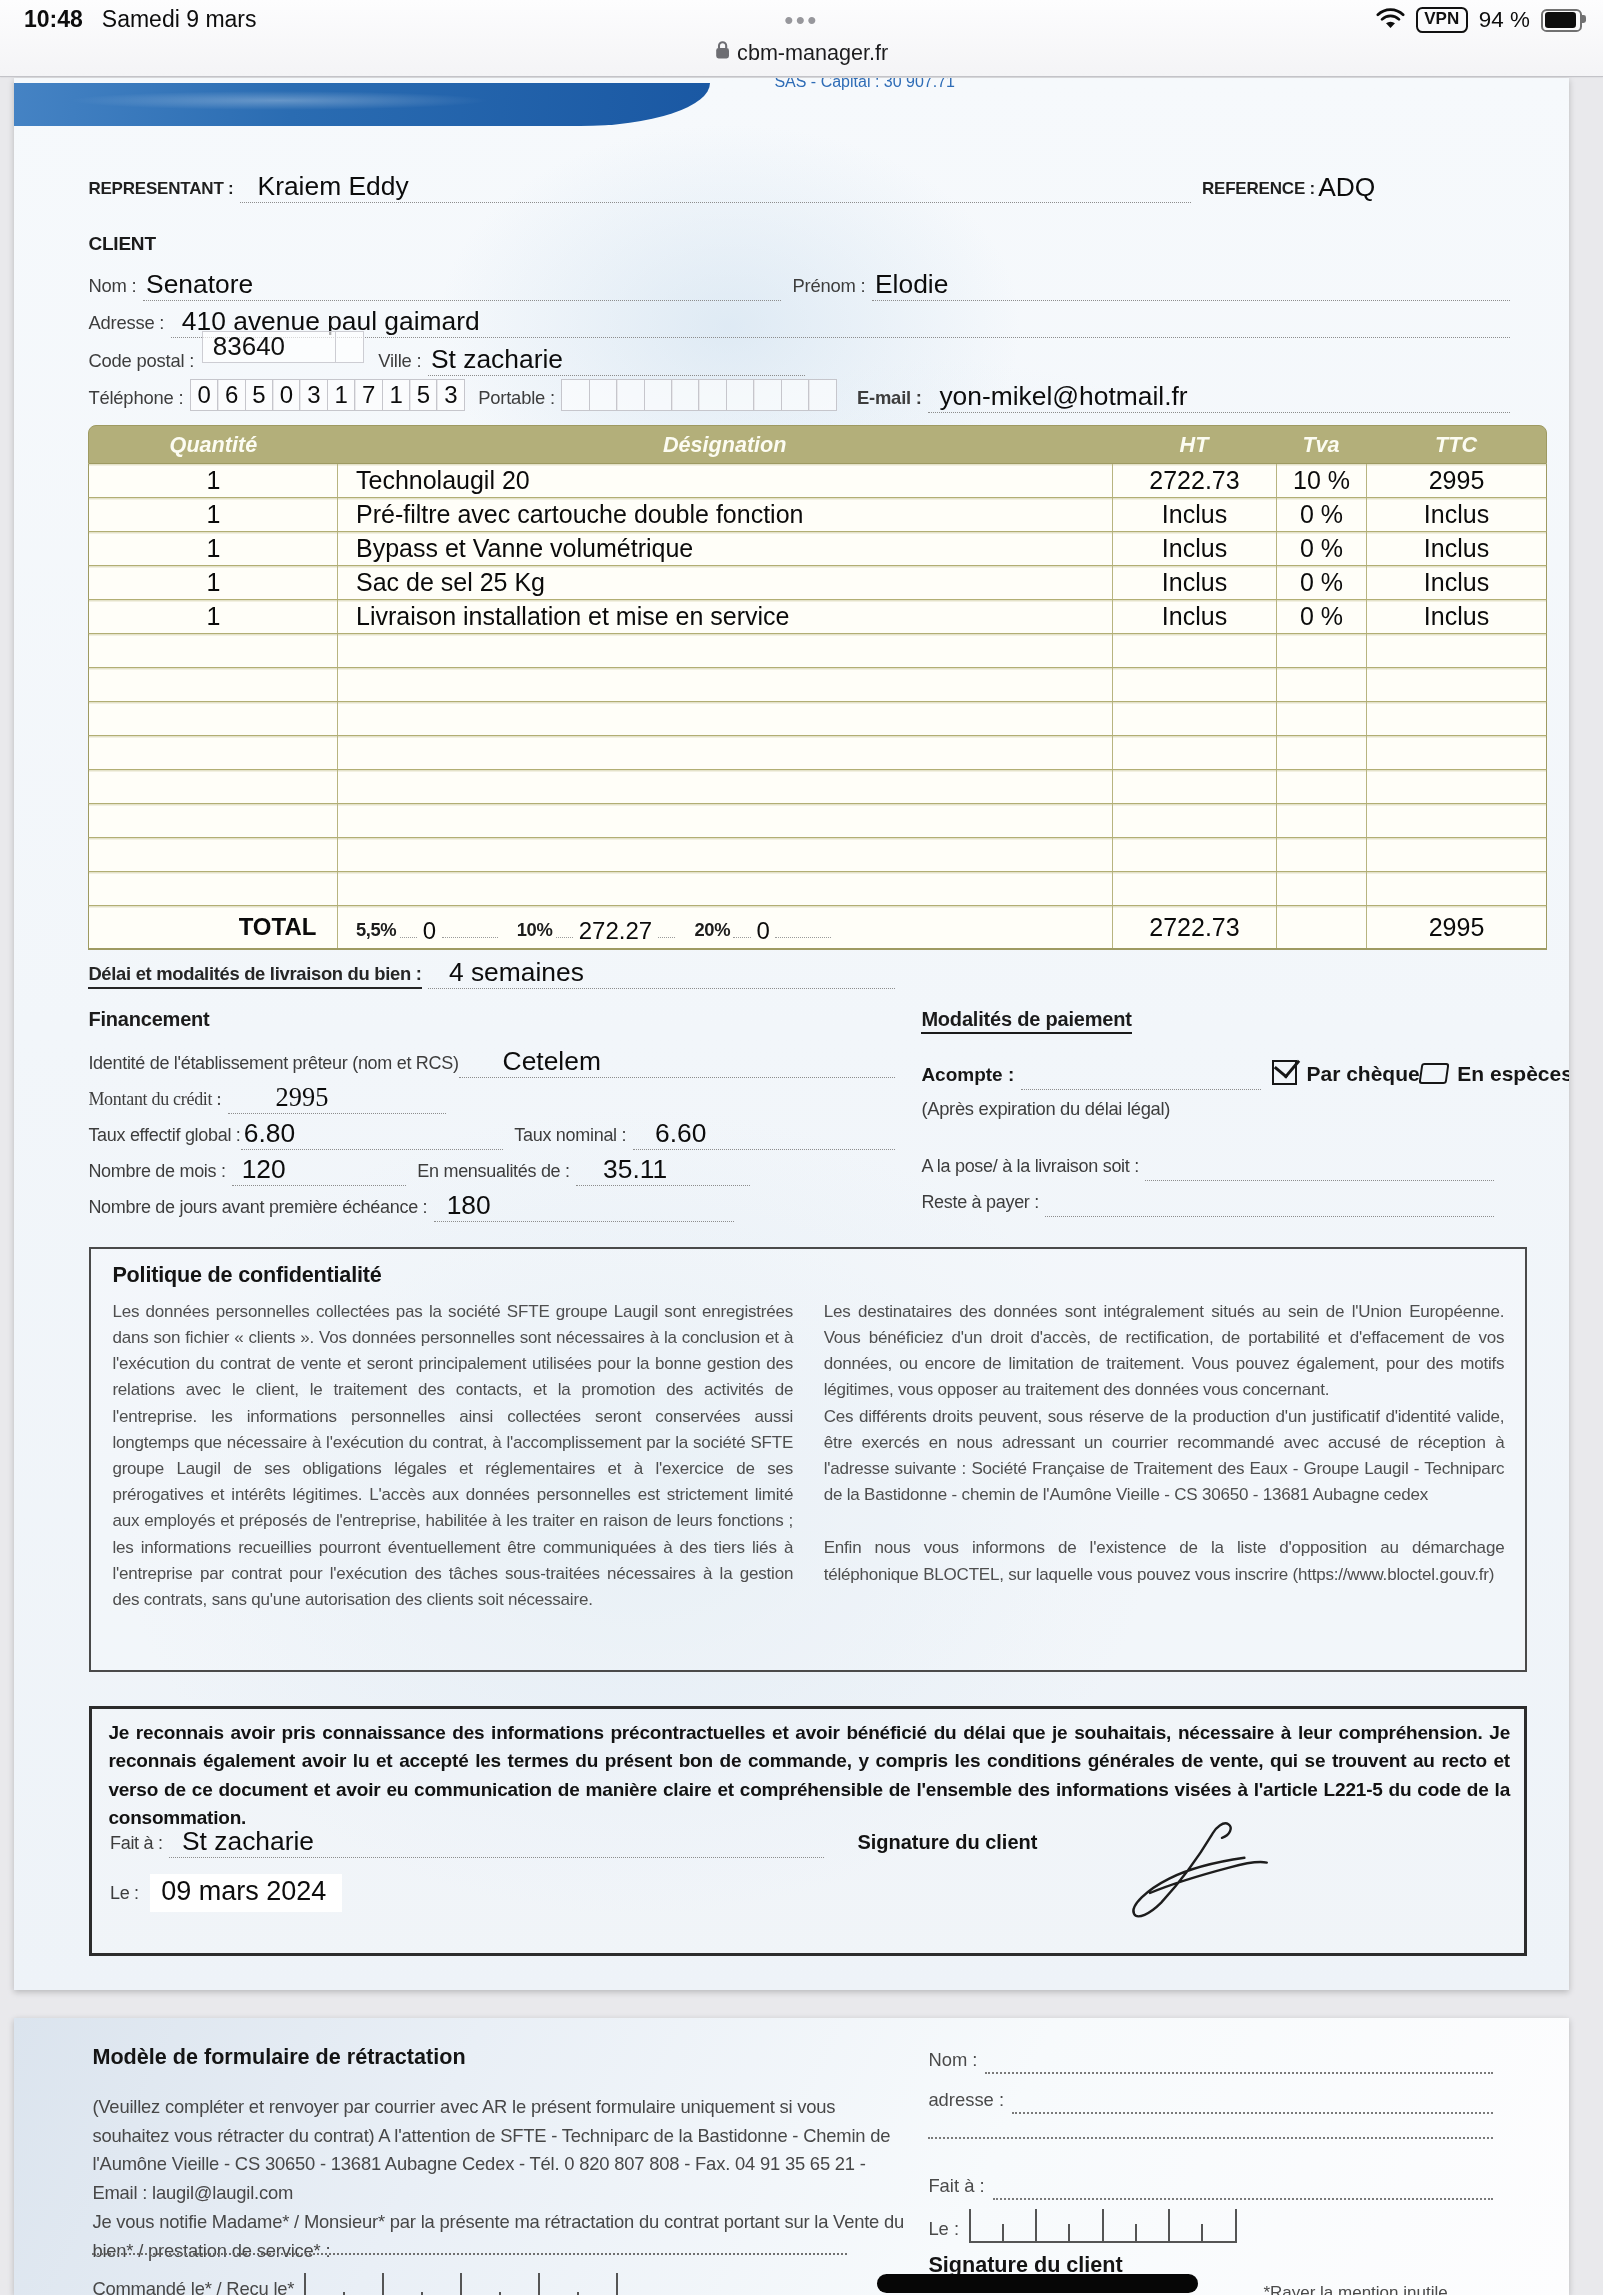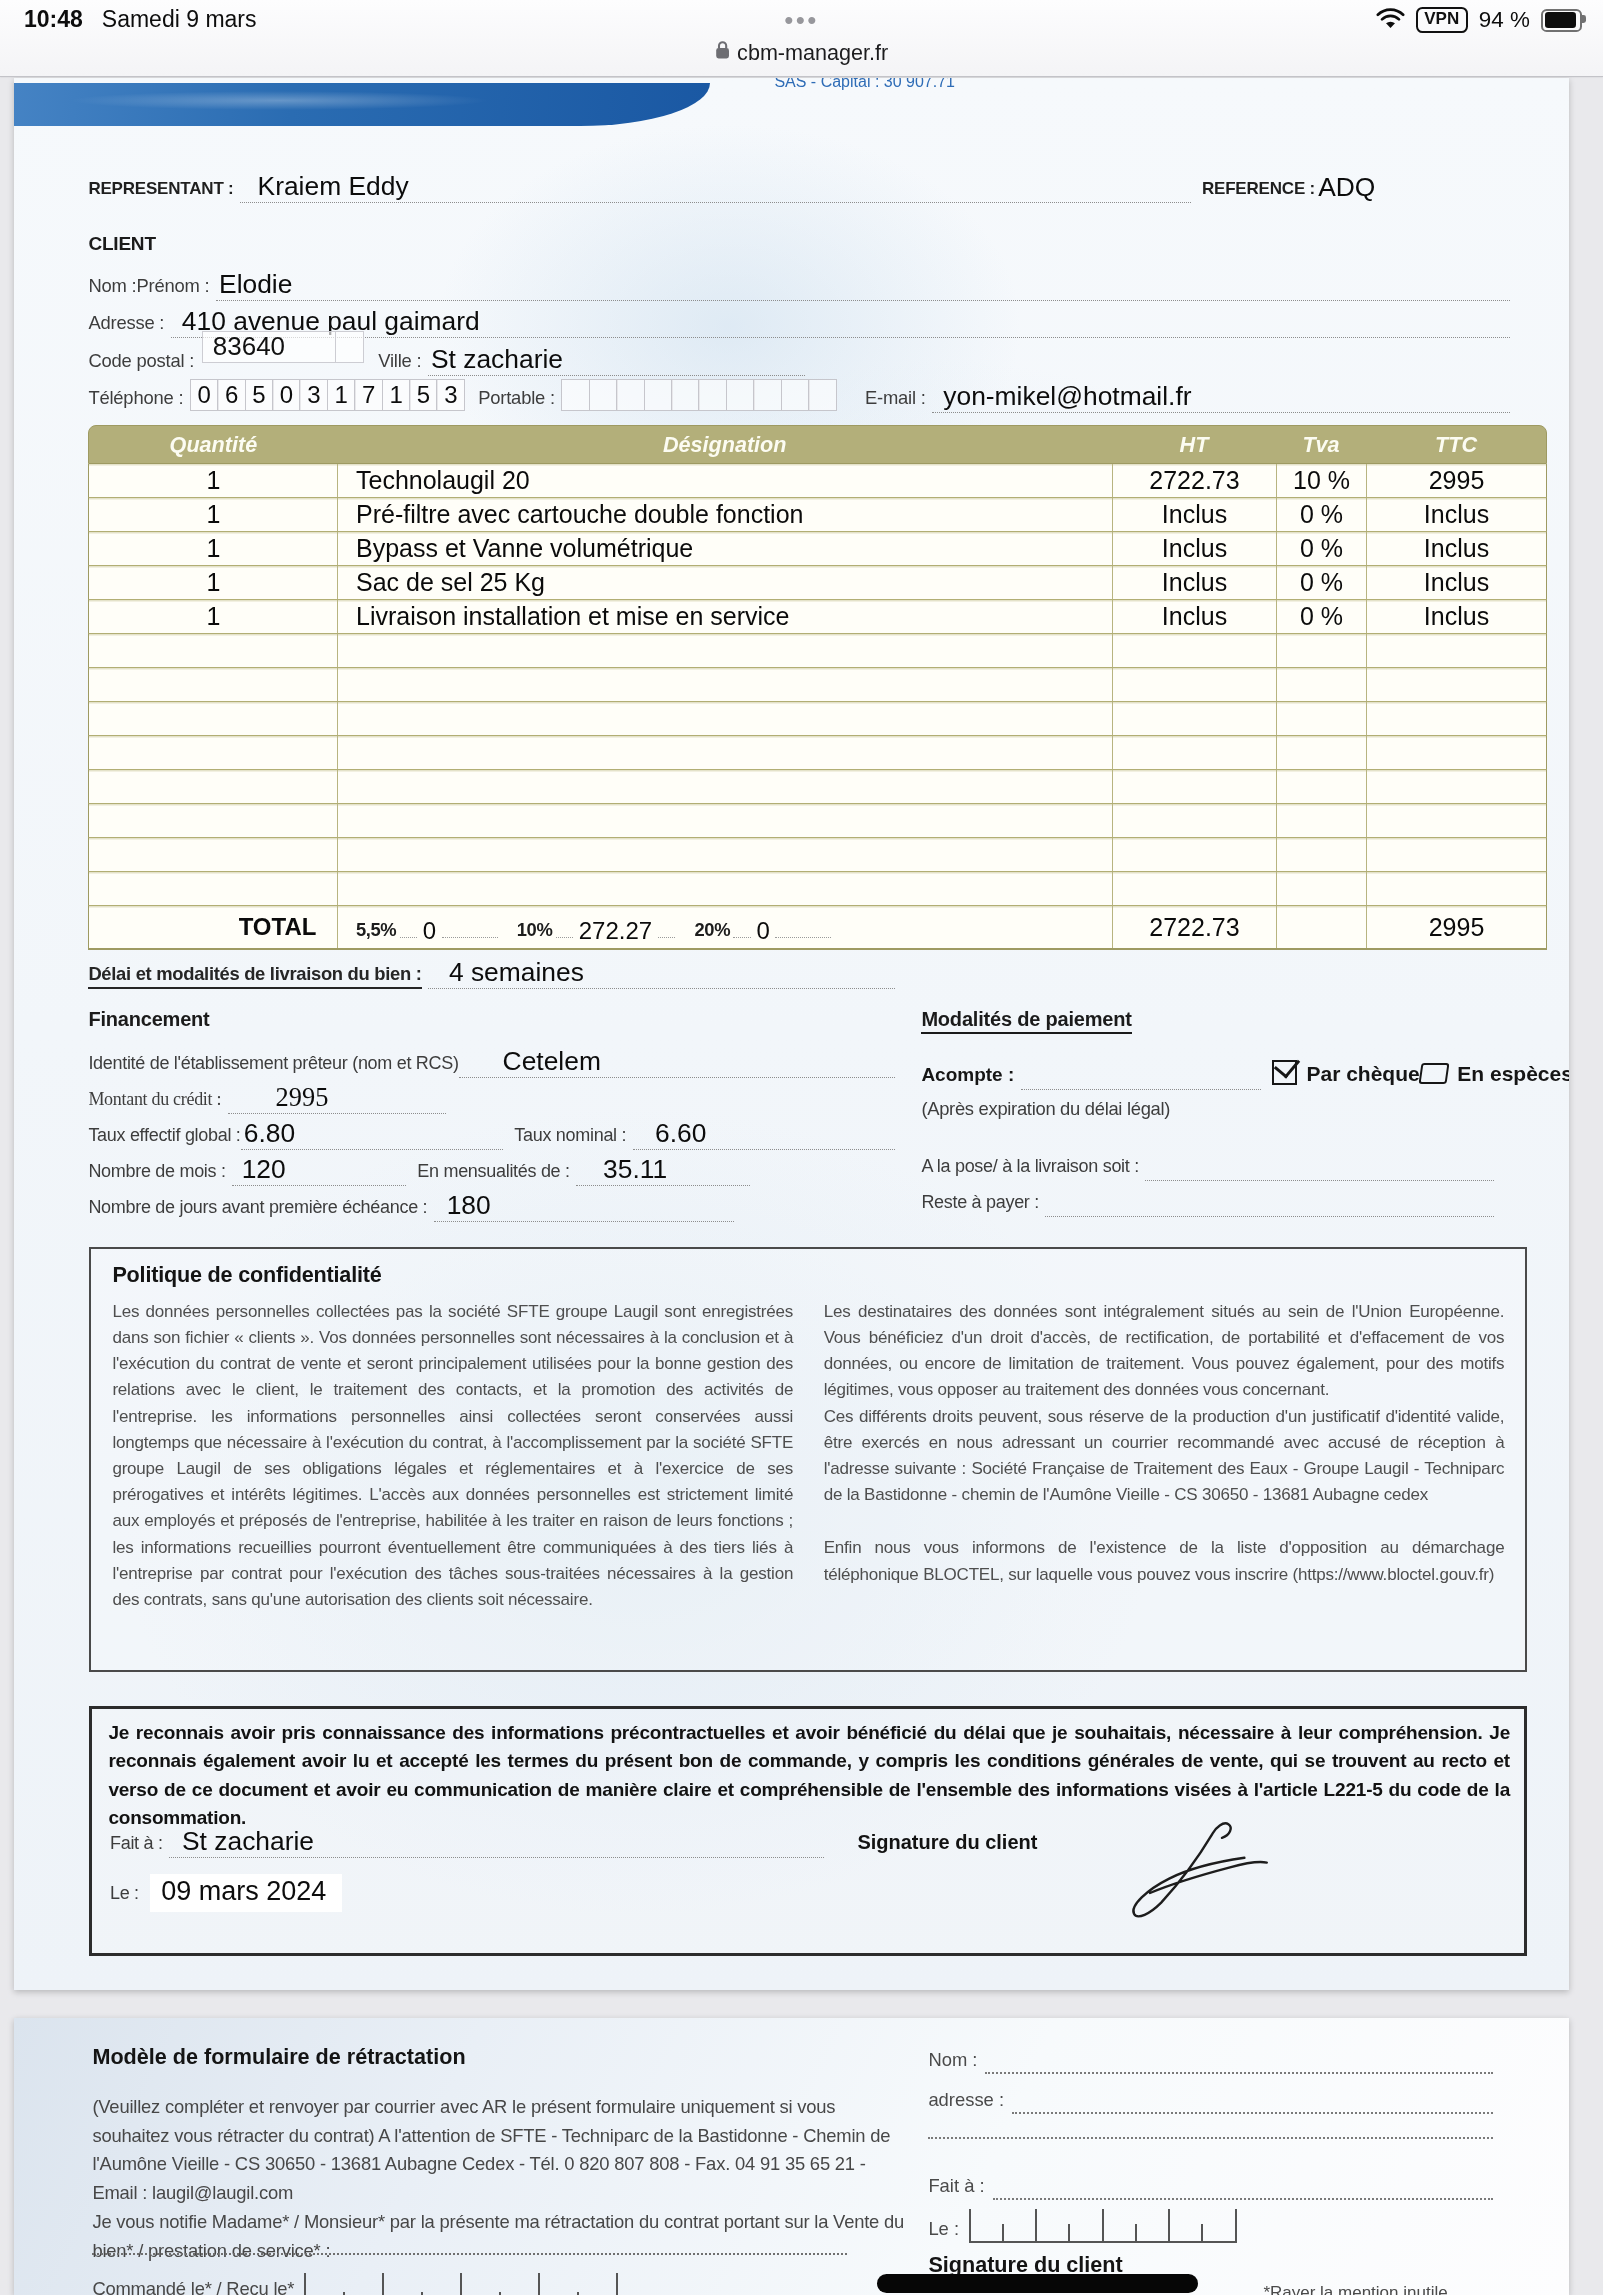--- a/index.html
+++ b/index.html
@@ -179,20 +179,21 @@
       <span class="lab caps">REPRESENTANT :</span>
       <span class="fill"><span class="val" style="padding-left:17.6px;">Kraiem Eddy</span></span>
       <span class="lab caps">REFERENCE :</span>
       <span class="val" style="width:200px;">ADQ</span>
     </div>
 
     <div class="h1" style="left:74px;top:155px;font-size:19px;">CLIENT</div>
 
     <div class="row" style="left:74px;right:48px;top:188px;height:35px;">
       <span class="lab">Nom :</span>
+      <span class="fill"><span class="val">Senatore</span></span>
       <span class="lab">Prénom :</span>
       <span class="fill"><span class="val">Elodie</span></span>
     </div>
 
     <div class="row" style="left:74px;right:48px;top:225px;height:35px;">
       <span class="lab">Adresse :</span>
       <span class="fill"><span class="val" style="padding-left:11.2px;">410 avenue paul gaimard</span></span>
     </div>
 
     <div class="row" style="left:74px;right:48px;top:261px;height:37px;">
@@ -226,21 +227,21 @@
           <span></span>
           <span></span>
           <span></span>
           <span></span>
           <span></span>
           <span></span>
           <span></span>
           <span></span>
           <span></span>
       </span>
-      <span class="lab" style="margin-left:20px;">E-mail :</span>
+      <span class="lab" style="margin-left:12px;font-weight:bold;">E-mail :</span>
       <span class="fill"><span class="val" style="padding-left:11.2px;">yon-mikel@hotmail.fr</span></span>
     </div>
 
     <div class="otable">
       <div class="thead">
         <div class="th">Quantité</div>
         <div class="th">Désignation</div>
         <div class="th">HT</div>
         <div class="th">Tva</div>
         <div class="th">TTC</div>

